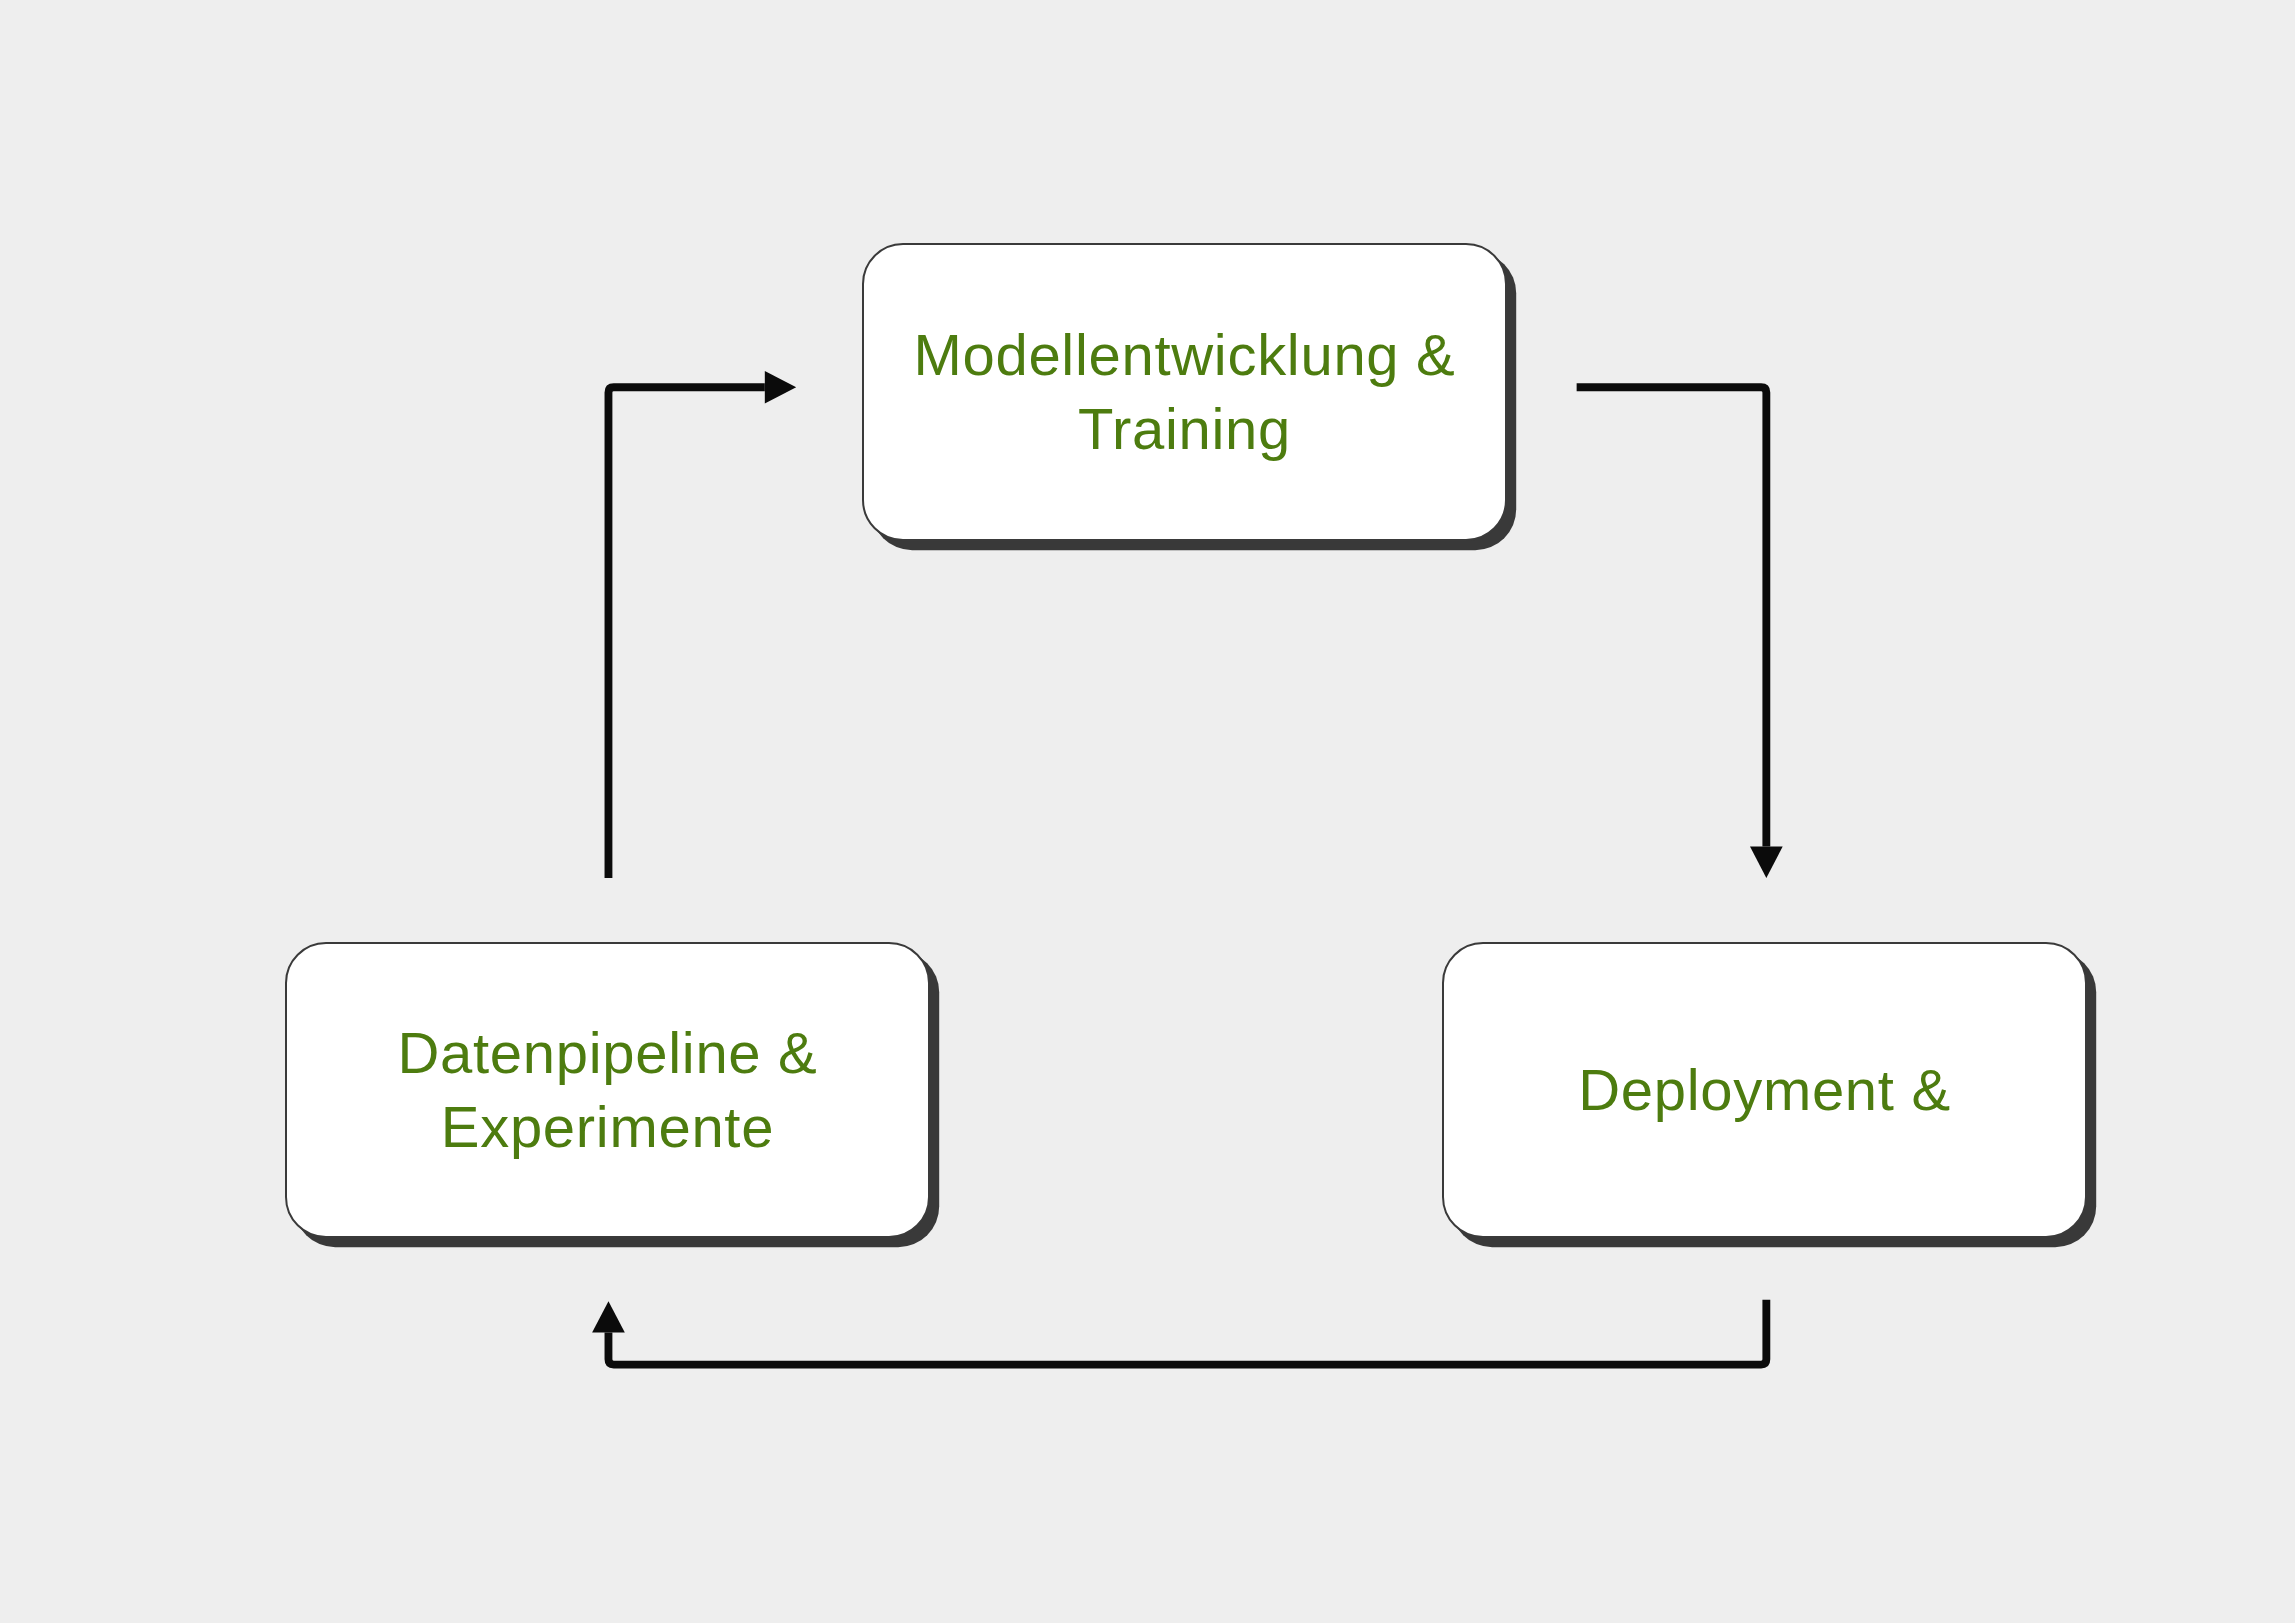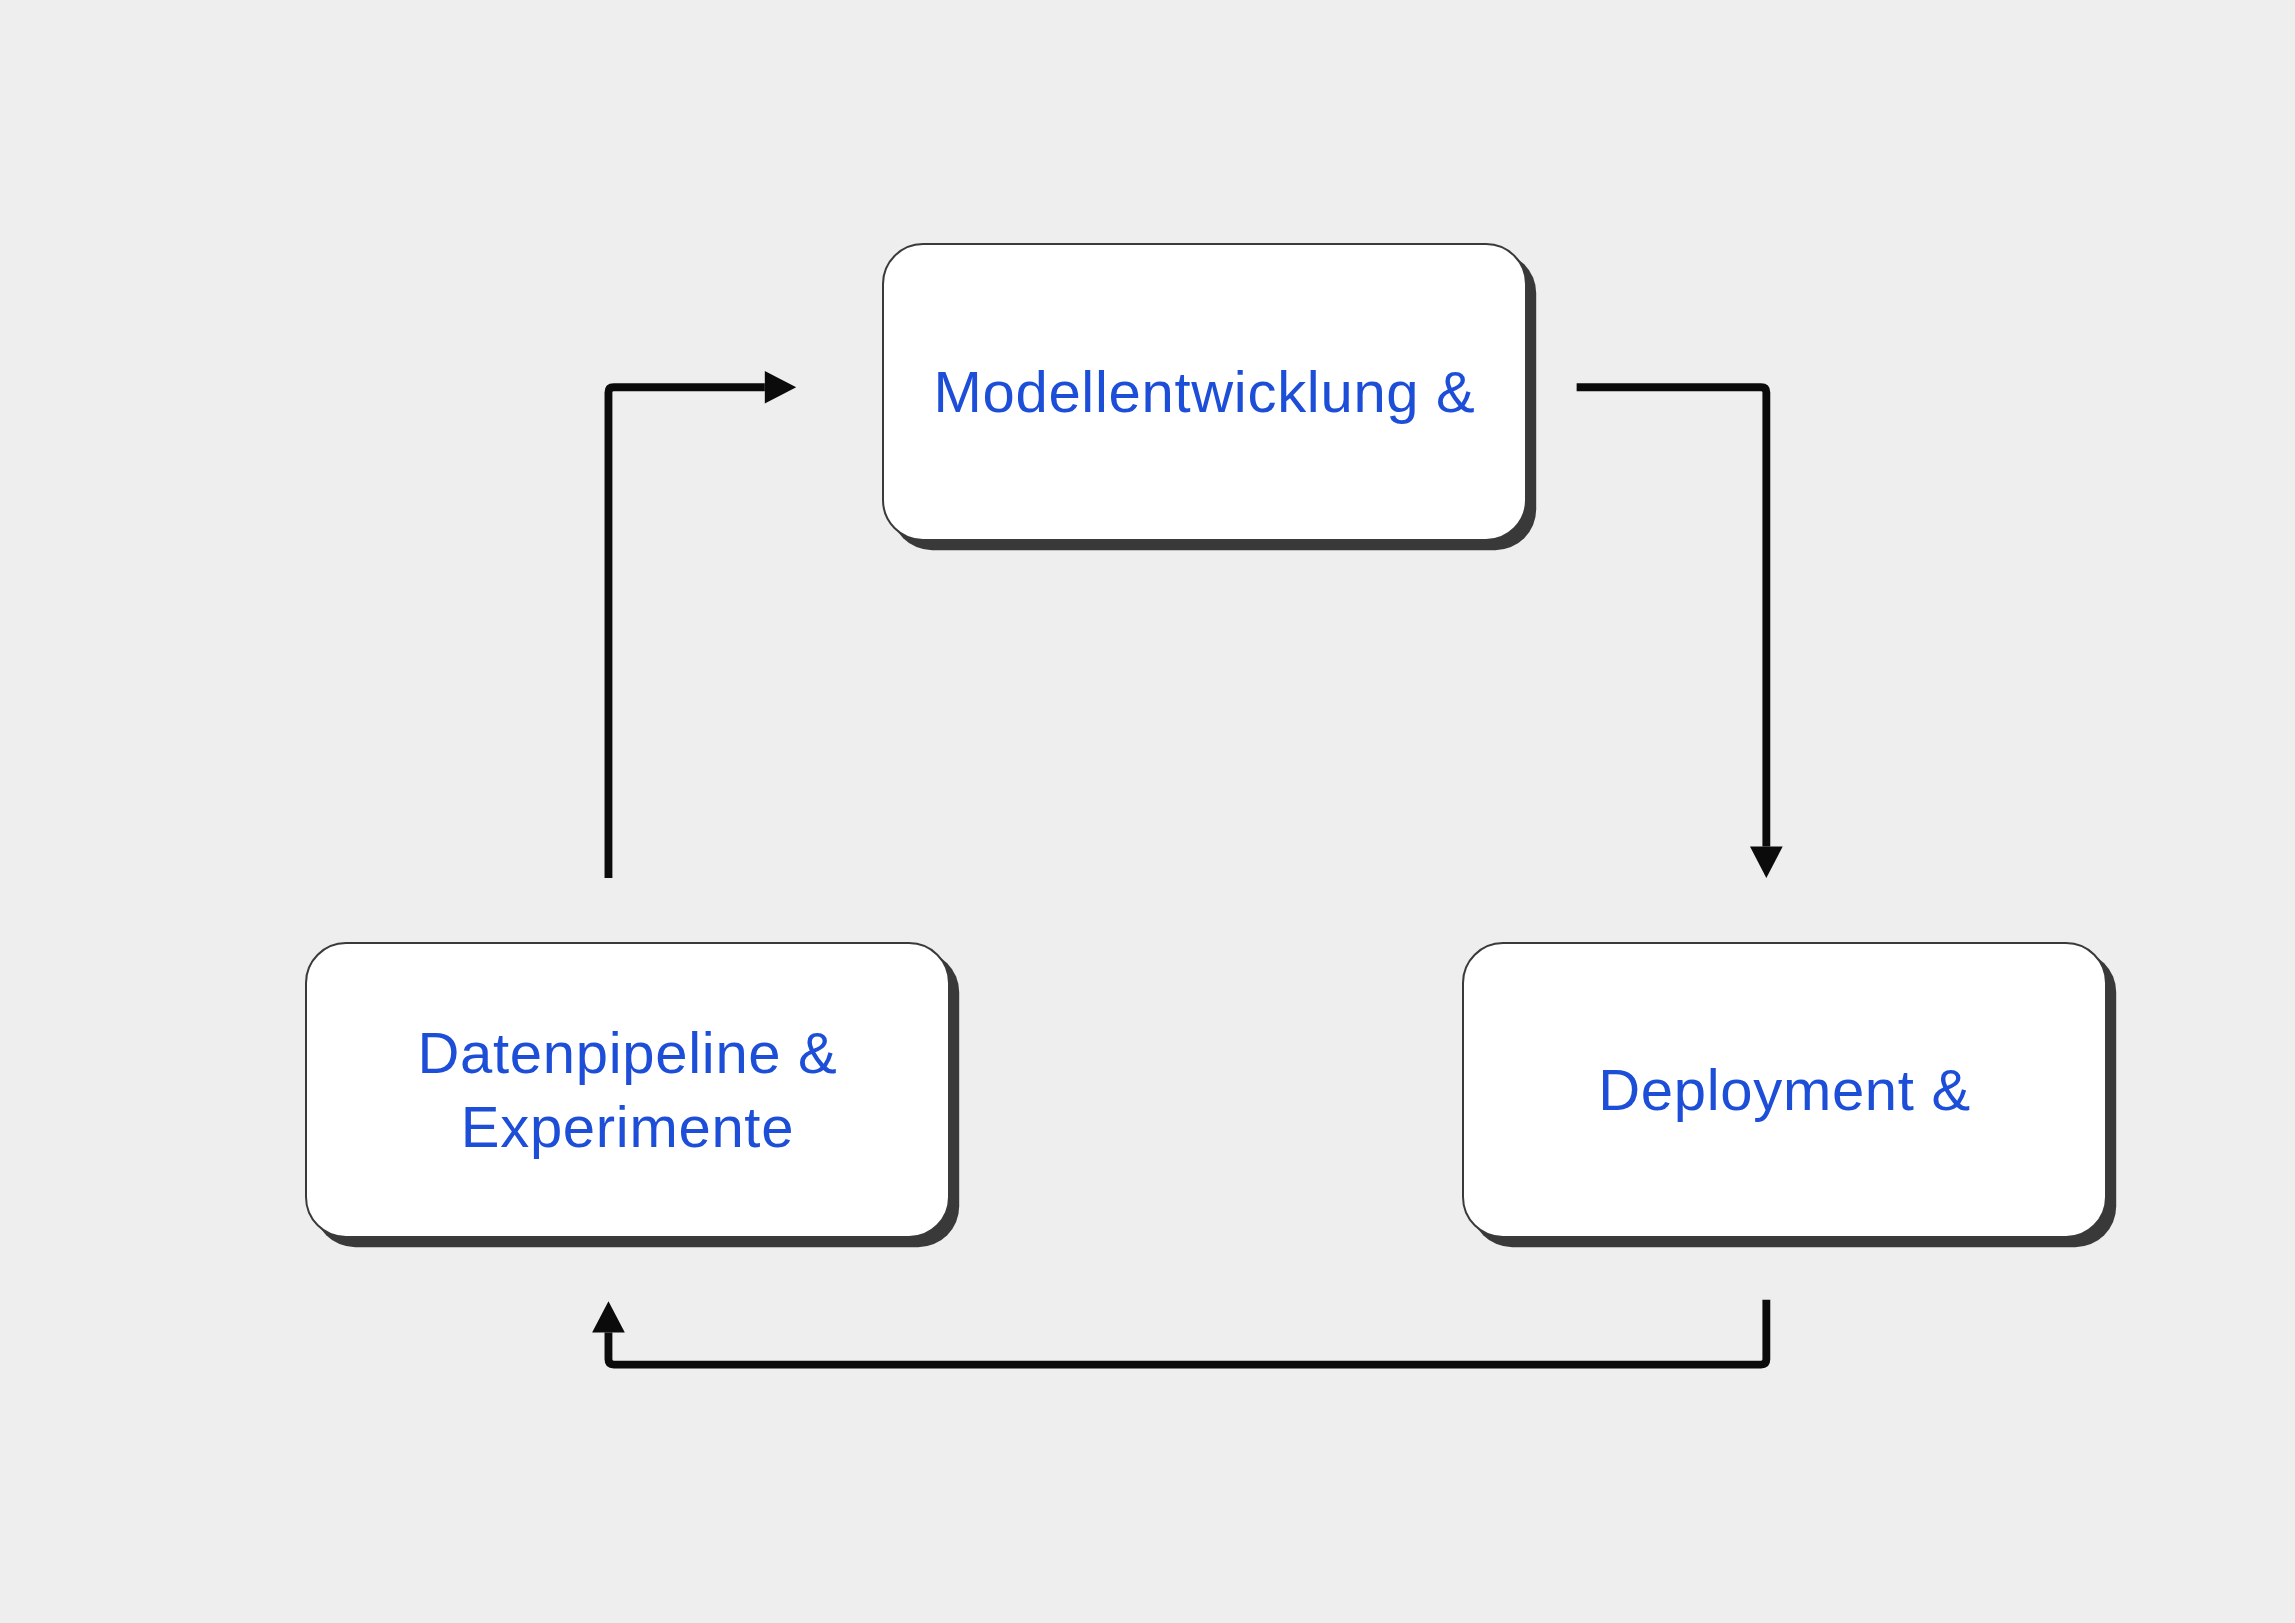--- a/index.html
+++ b/index.html
@@ -22,25 +22,24 @@
     position: absolute;
     box-sizing: border-box;
     background: #ffffff;
     border: 2.6px solid #3a3a3a;
     border-radius: 41px;
     box-shadow: 9.2px 9.2px 0 #393939;
     display: flex;
     align-items: center;
     justify-content: center;
     text-align: center;
-    color: #1d4ed8;
+    color: #4d7c0f;
     font-size: 58px;
     line-height: 74px;
     letter-spacing: 0.7px;
-    margin-left: 20px;
   }
   .node-top   { left: 862px; top: 243px;  width: 645px; height: 298px; }
   .node-left  { left: 285px;  top: 942px; width: 645px; height: 296px; }
   .node-right { left: 1442px; top: 942px; width: 645px; height: 296px; text-align: right; }
   .node-label span { display: block; }
 </style>
 </head>
 <body>
 
 <div class="canvas">
@@ -59,20 +58,21 @@
 
     <g>
       <path d="M 2700 1987 L 2700 2078 Q 2700 2086 2692 2086 L 938 2086 Q 930 2086 930 2078 L 930 2037" fill="none" stroke="#0b0b0b" stroke-width="12"></path>
       <polygon points="930,1989 905,2037 955,2037" fill="#0b0b0b"></polygon>
     </g>
   </svg>
 
   <div class="node node-top">
     <div class="node-label">
       <span>Modellentwicklung &amp;</span>
+      <span>Training</span>
     </div>
   </div>
 
   <div class="node node-left">
     <div class="node-label">
       <span>Datenpipeline &amp;</span>
       <span>Experimente</span>
     </div>
   </div>
 

